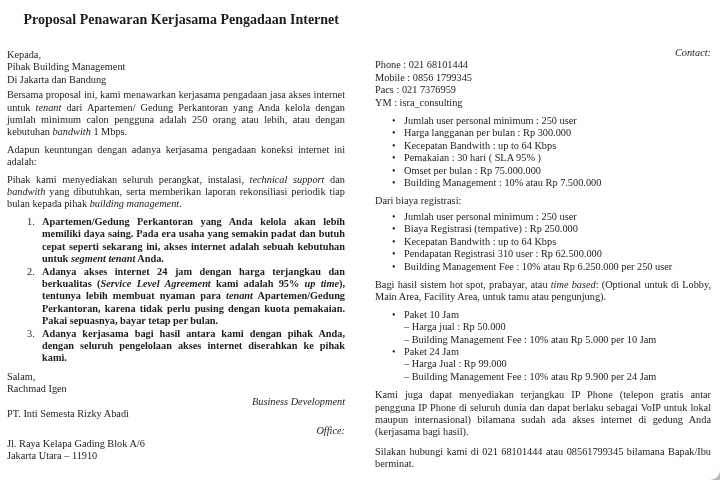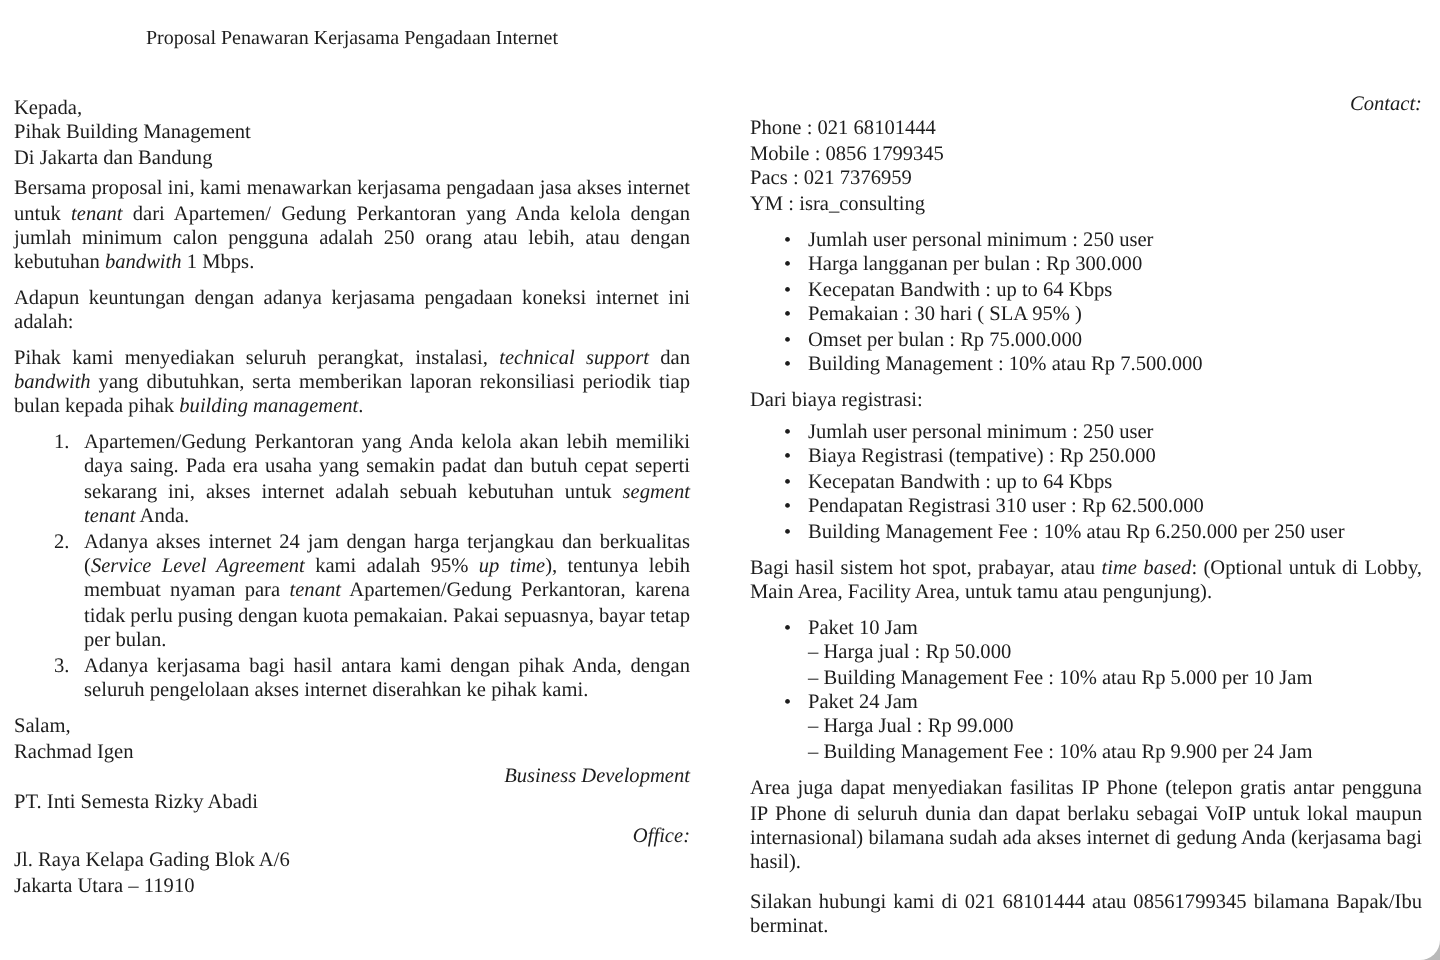--- a/index.html
+++ b/index.html
@@ -18,39 +18,39 @@
     line-height: 12.4px;
     color: #1d1d1d;
     display: flex;
     padding: 8px 9px 0 7px;
     gap: 30px;
   }
   .col-left  { width: 338px; flex: none; }
   .col-right { width: 336px; flex: none; padding-top: 39px; box-sizing: border-box; }
 
   .doc-title {
-    font-weight: normal;
-    font-size: 10px;
+    font-weight: bold;
+    font-size: 14px;
     line-height: 15px;
-    text-align: center;
+    text-align: right;
     margin: 4px 6px 22px 6px;
   }
   .block   { margin-bottom: 4px; }
   .line    { white-space: nowrap; }
   .italic  { font-style: italic; text-align: right; }
   p.para   { margin: 0 0 5px 0; text-align: justify; }
   .mb3 { margin-bottom: 3px; }
   .mb5 { margin-bottom: 5px; }
   .mb6 { margin-bottom: 6px; }
 
   
   .num-list { margin: 0 0 0 0; }
   .num-item { display: flex; }
   .num-item .num   { width: 15px; margin-left: 20px; flex: none; }
-  .num-item .ntext { flex: 1; text-align: justify; }
+  .num-item .ntext { flex: 1; text-align: justify; font-weight: bold; }
 
   
   .bullets { margin: 3px 0 6px 0; }
   .bullet  { display: flex; }
   .bullet .glyph { width: 12px; margin-left: 17px; flex: none; font-size: 10px; }
   .bullet .btext { flex: 1; }
   .sub-line { margin-left: 29px; }
 
   .signoff { margin-top: 6px; margin-bottom: 5px; }
   .heading-line { margin: 0 0 3px 0; }
@@ -175,17 +175,17 @@
       <div class="sub-line">– Harga jual : Rp 50.000</div>
       <div class="sub-line">– Building Management Fee : 10% atau Rp 5.000 per 10 Jam</div>
       <div class="bullet">
         <span class="glyph">•</span>
         <span class="btext">Paket 24 Jam</span>
       </div>
       <div class="sub-line">– Harga Jual : Rp 99.000</div>
       <div class="sub-line">– Building Management Fee : 10% atau Rp 9.900 per 24 Jam</div>
     </div>
 
-    <p class="para" style="margin-top:5px">Area juga dapat menyediakan fasilitas IP Phone (telepon gratis antar pengguna IP Phone di seluruh dunia dan dapat berlaku sebagai VoIP untuk lokal maupun internasional) bilamana sudah ada akses internet di gedung Anda (kerjasama bagi hasil).</p>
+    <p class="para" style="margin-top:5px">Kami juga dapat menyediakan terjangkau IP Phone (telepon gratis antar pengguna IP Phone di seluruh dunia dan dapat berlaku sebagai VoIP untuk lokal maupun internasional) bilamana sudah ada akses internet di gedung Anda (kerjasama bagi hasil).</p>
     <p class="para" style="margin-top:7px">Silakan hubungi kami di 021 68101444 atau 08561799345 bilamana Bapak/Ibu berminat.</p>
   </div>
 
 </div>
 
 </body></html>

